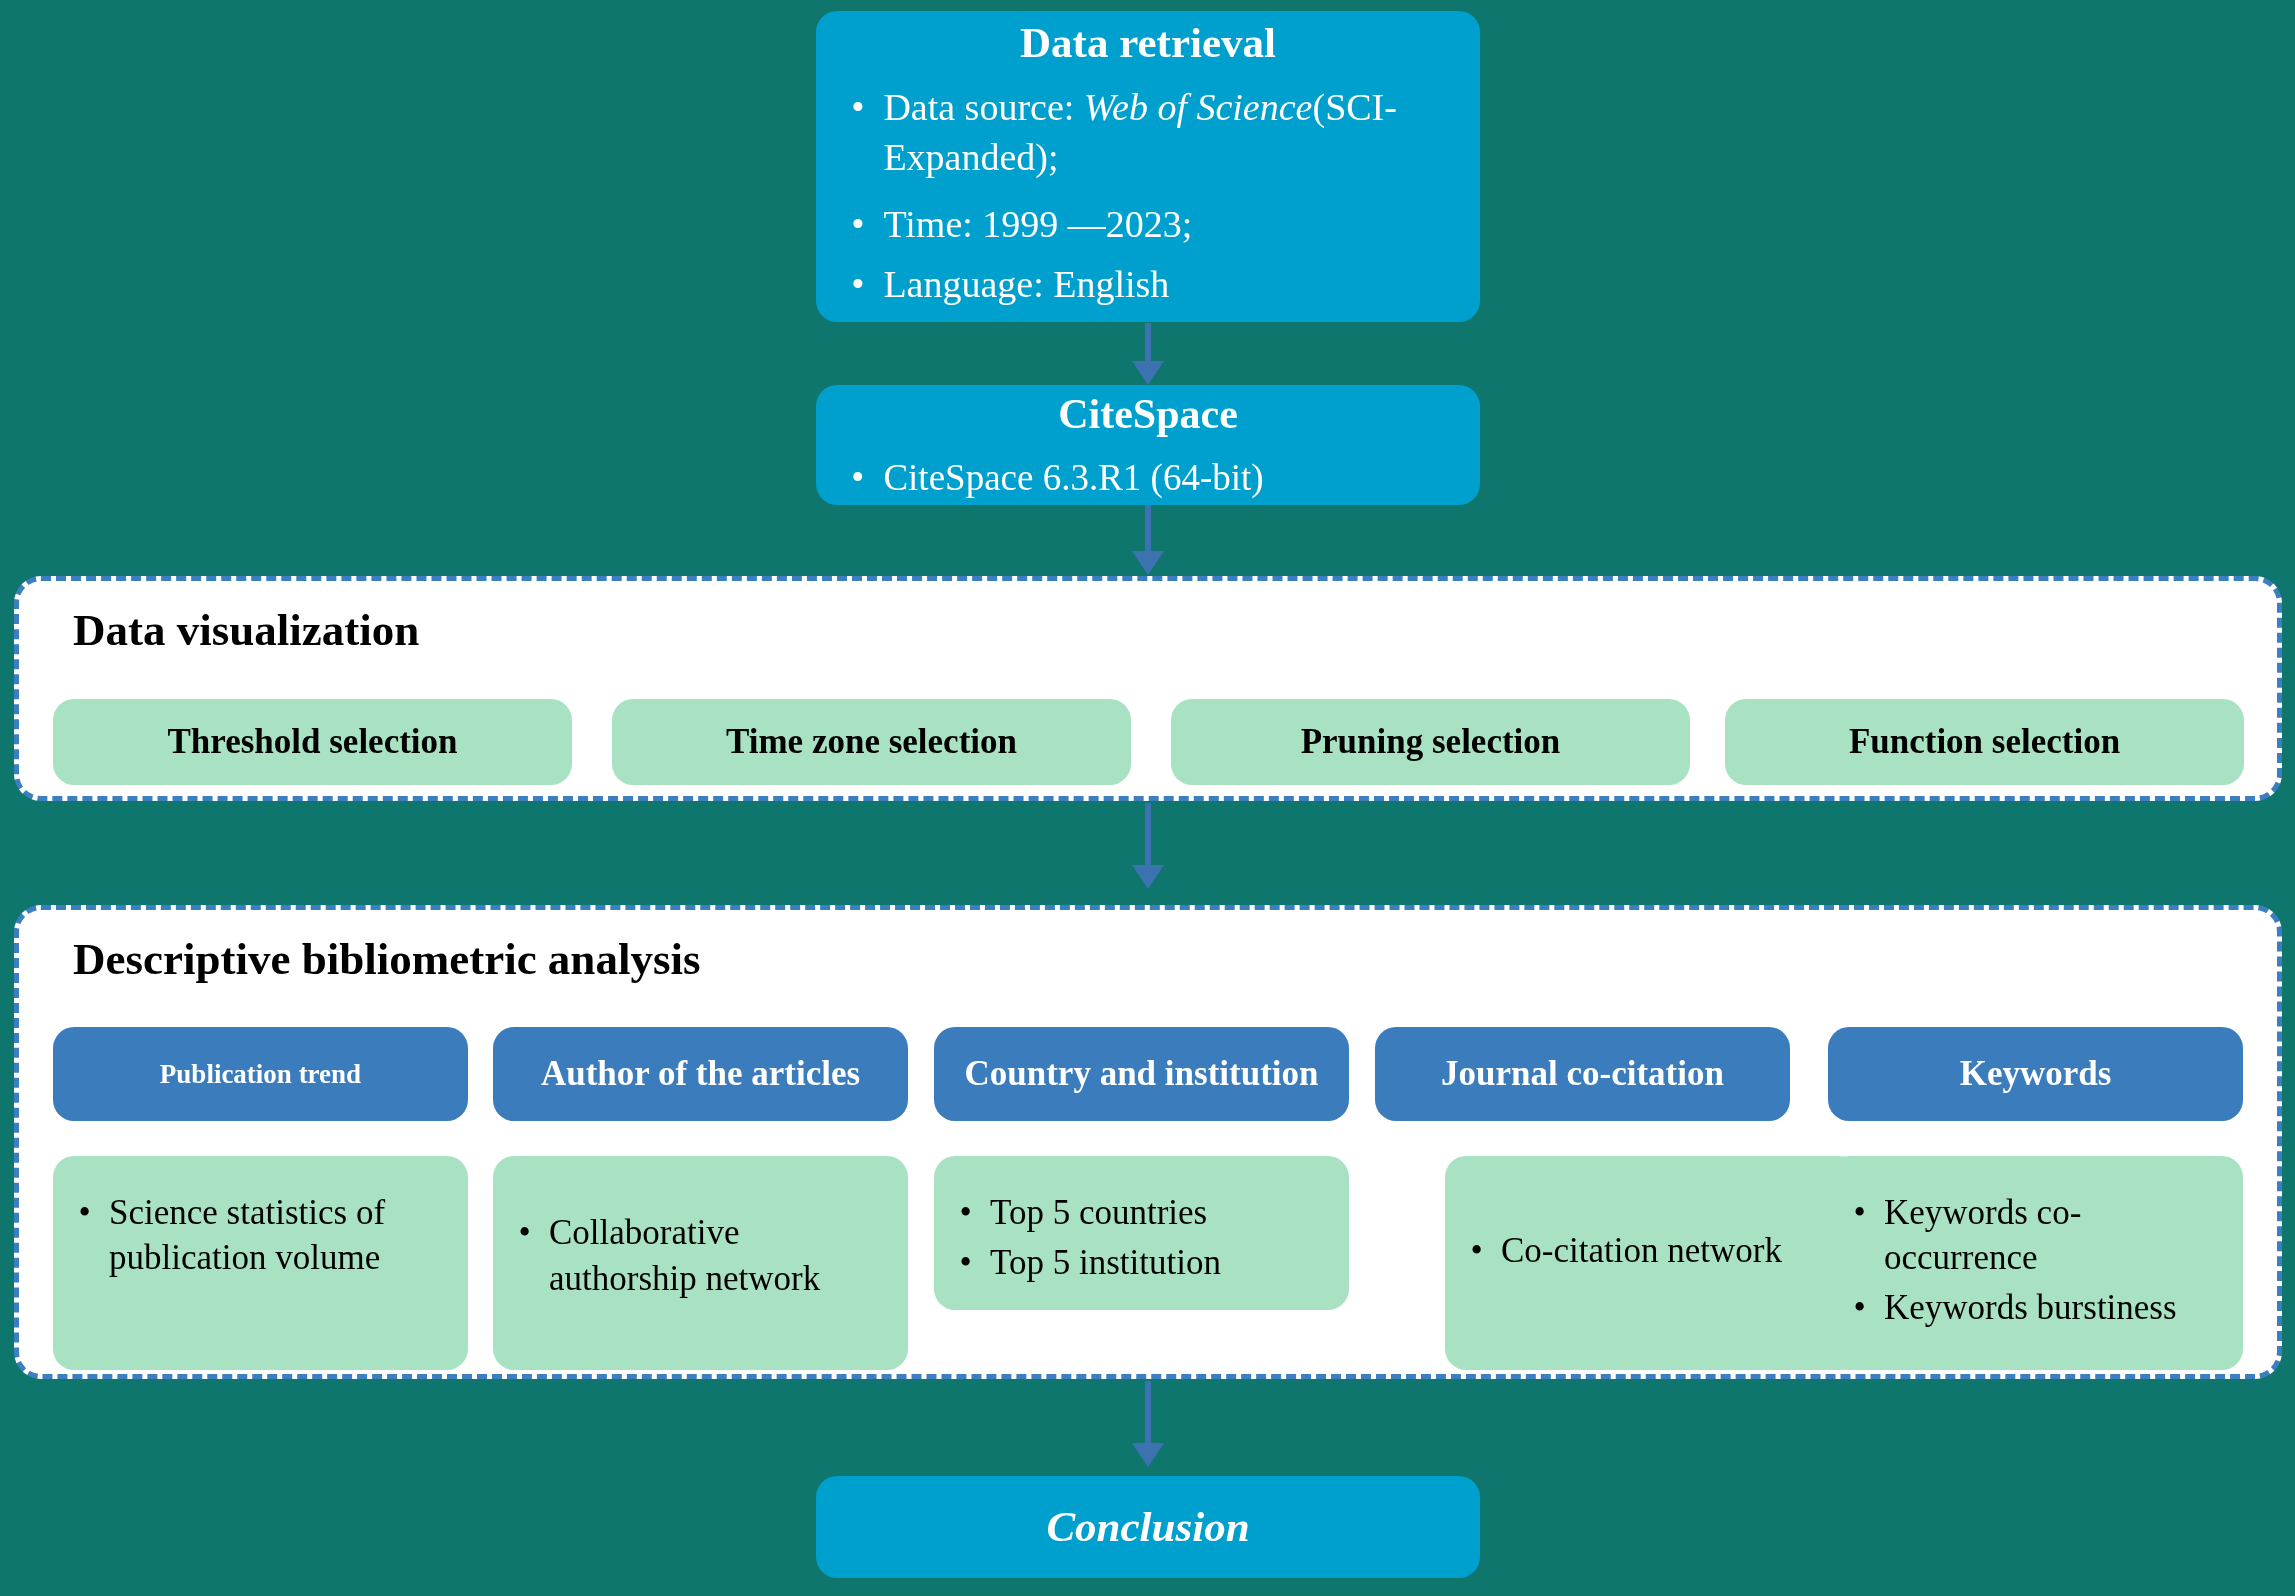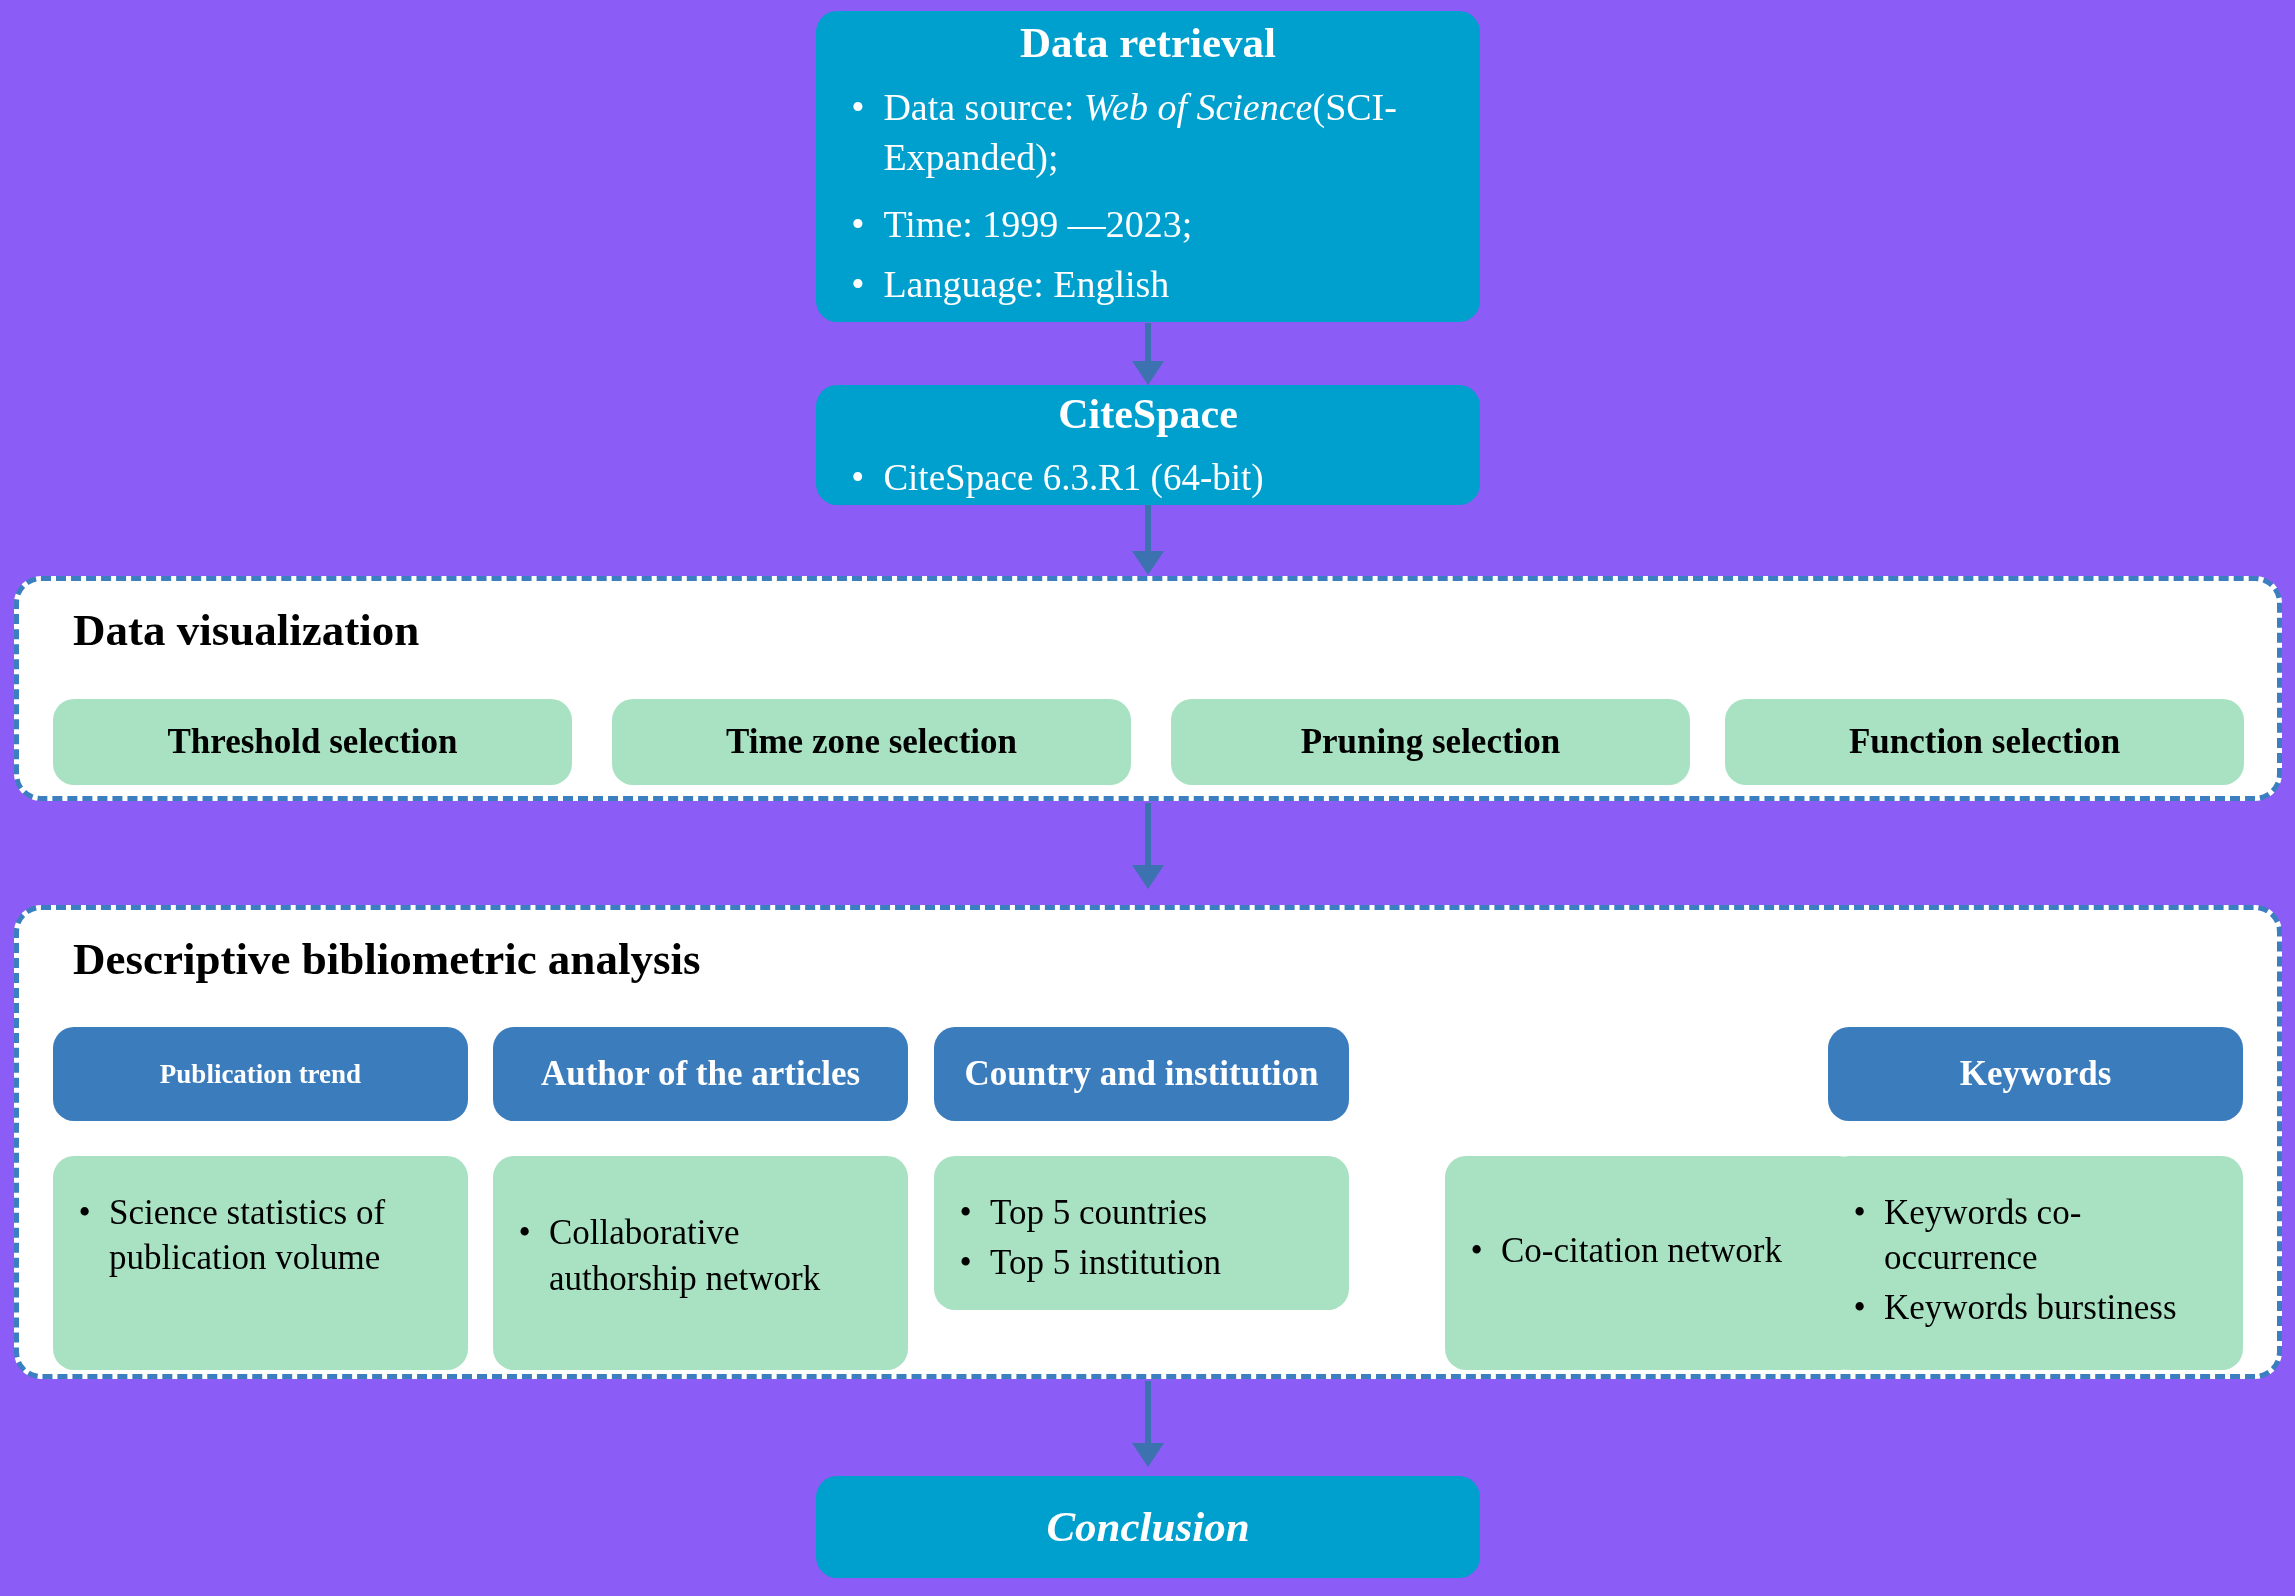--- a/index.html
+++ b/index.html
@@ -8,21 +8,21 @@
     background: #ffffff;
   }
   body {
     font-family: "Liberation Serif", "DejaVu Serif", serif;
     color: #000000;
   }
   #canvas {
     position: relative;
     width: 2295px;
     height: 1596px;
-    background: #8b5cf6;
+    background: #0f766e;
     overflow: hidden;
   }
 
   
   .node {
     position: absolute;
     box-sizing: border-box;
     border-radius: 21px;
   }
   .node-cyan {
@@ -192,20 +192,23 @@
   <div class="node node-blue" style="left:934px; top:1027px; width:415px; height:94px; display:flex; align-items:center; justify-content:center;">
     <div class="node-title" style="font-size:35px;">Country and institution</div>
   </div>
   <div class="node node-green" style="left:934px; top:1156px; width:415px; height:154px; padding-top:17.6px;">
     <ul class="bullets tight" style="font-size:35px;">
       <li>Top 5 countries</li>
       <li style="margin-top:4.8px;">Top 5 institution</li>
     </ul>
   </div>
 
+  <div class="node node-blue" style="left:1375px; top:1027px; width:415px; height:94px; display:flex; align-items:center; justify-content:center;">
+    <div class="node-title" style="font-size:35px;">Journal co-citation</div>
+  </div>
   <div class="node node-green" style="left:1445px; top:1156px; width:415px; height:214px; padding-top:56px;">
     <ul class="bullets tight" style="font-size:35px;">
       <li>Co-citation network</li>
     </ul>
   </div>
 
   <div class="node node-blue" style="left:1828px; top:1027px; width:415px; height:94px; display:flex; align-items:center; justify-content:center;">
     <div class="node-title" style="font-size:35px;">Keywords</div>
   </div>
   <div class="node node-green" style="left:1828px; top:1156px; width:415px; height:214px; padding-top:17.6px;">

